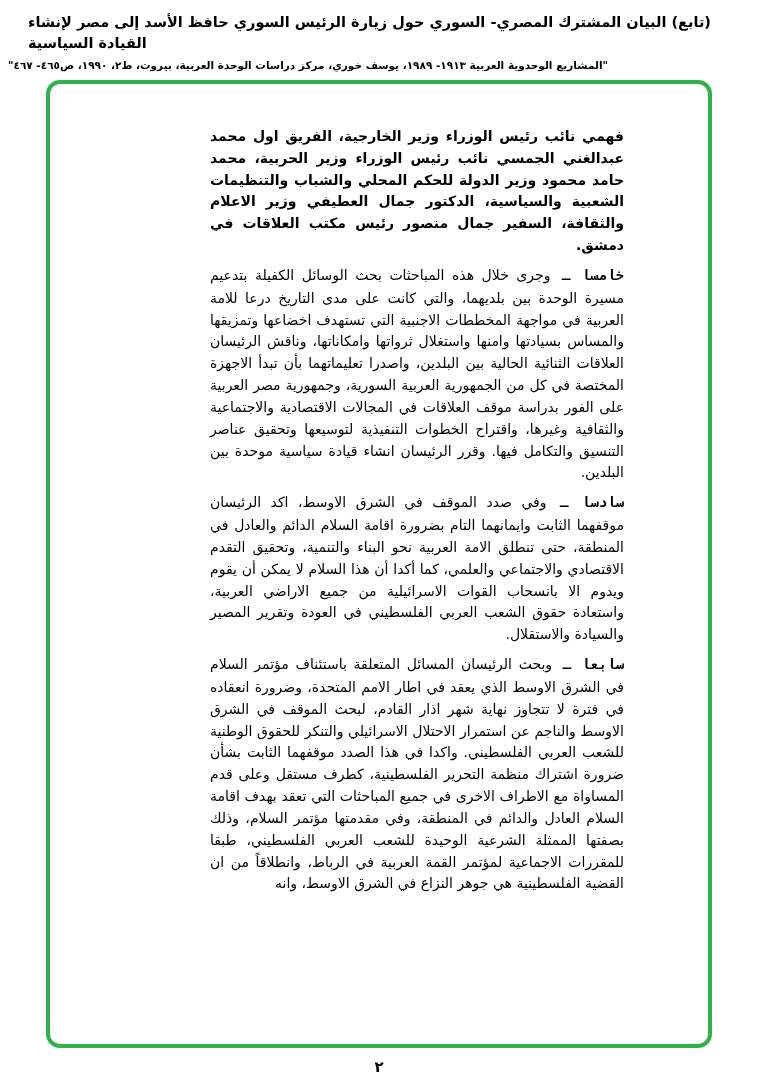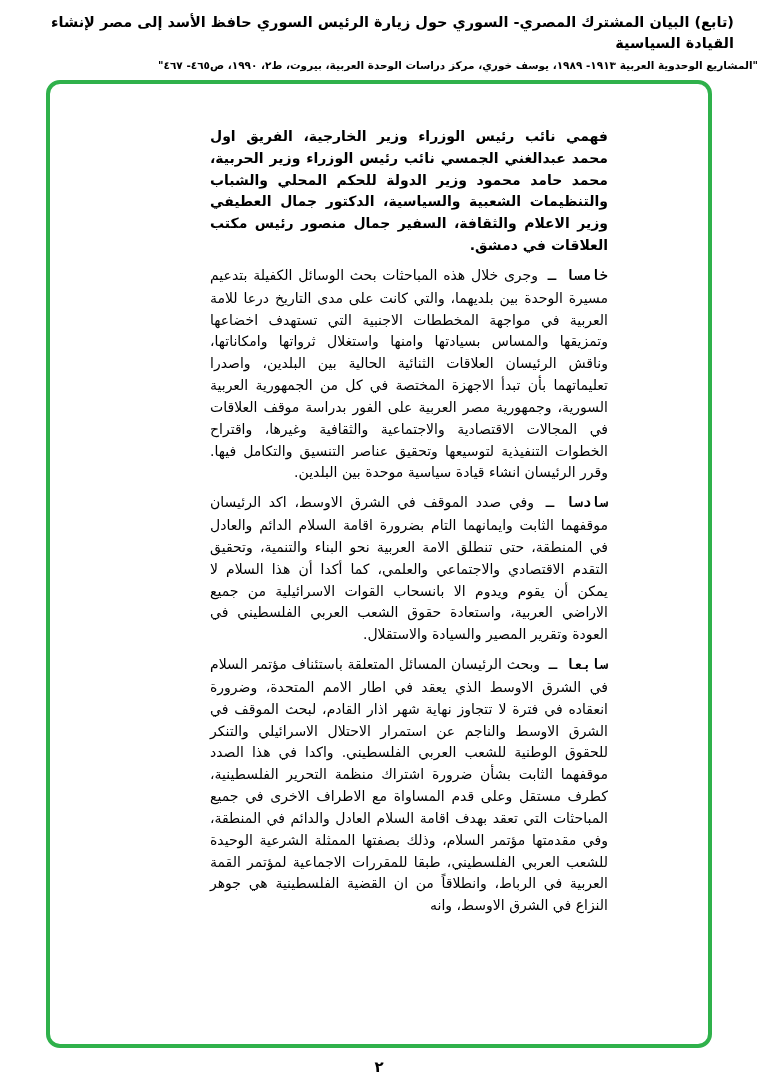--- a/index.html
+++ b/index.html
@@ -9,23 +9,23 @@
     width: 758px;
     height: 1078px;
     background: #ffffff;
     font-family: "DejaVu Sans", sans-serif;
     direction: rtl;
     overflow: hidden;
   }
   .header {
     position: absolute;
     top: 12px;
-    left: 0;
+    left: 8px;
     right: 0;
-    text-align: right;
+    text-align: left;
     color: #000;
   }
   .title {
     font-weight: bold;
     font-size: 14.5px;
     line-height: 1.45;
     width: 710px;
     margin: 0 auto;
   }
   .subtitle {
@@ -44,21 +44,21 @@
     background: transparent;
   }
   .content {
     position: absolute;
     top: 126px;
     right: 134px;
     width: 414px;
     color: #000;
   }
   .content p {
-    margin: 0 16px 8px 0;
+    margin: 0 0 8px 0;
     font-size: 14px;
     line-height: 1.56;
     text-align: justify;
     text-justify: inter-word;
   }
   .bold { font-weight: bold; }
   .lead { font-weight: bold; font-family: Liberation Mono, monospace; }
   .page-number {
     position: absolute;
     bottom: 2px;

